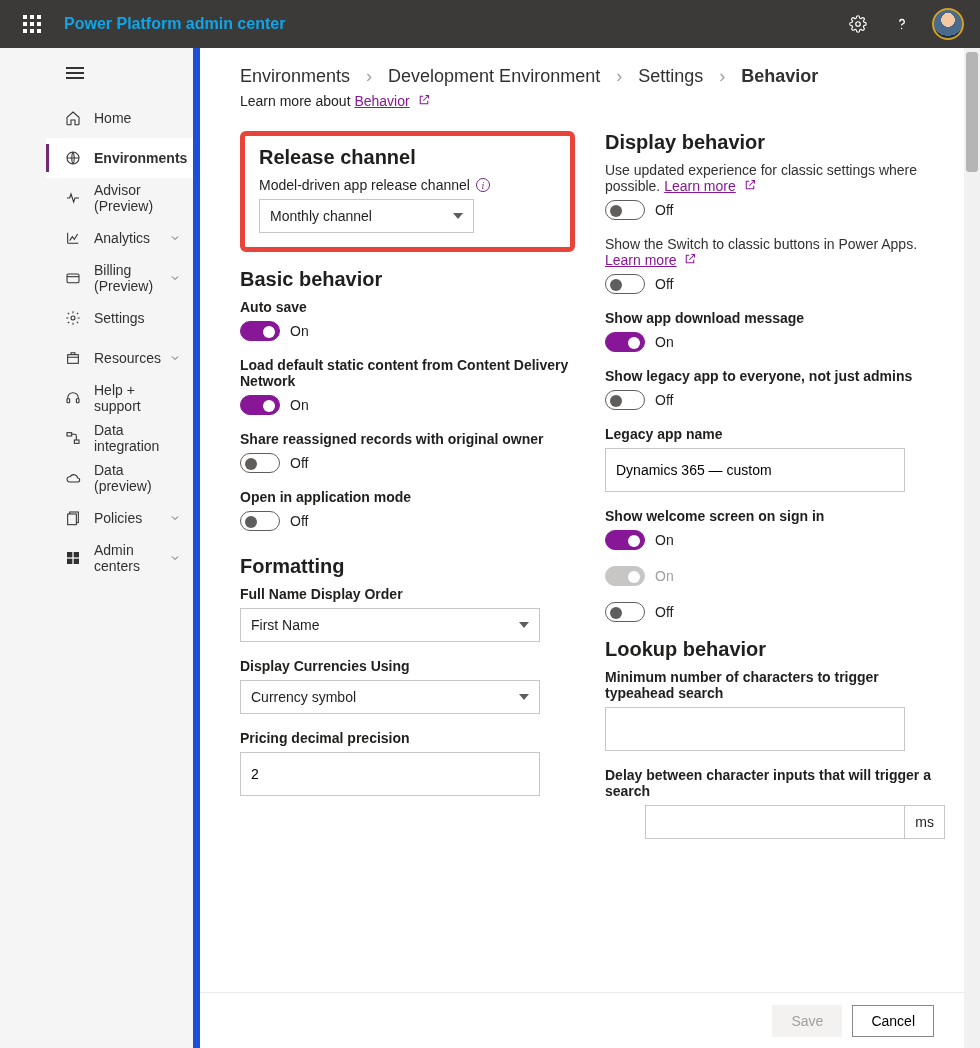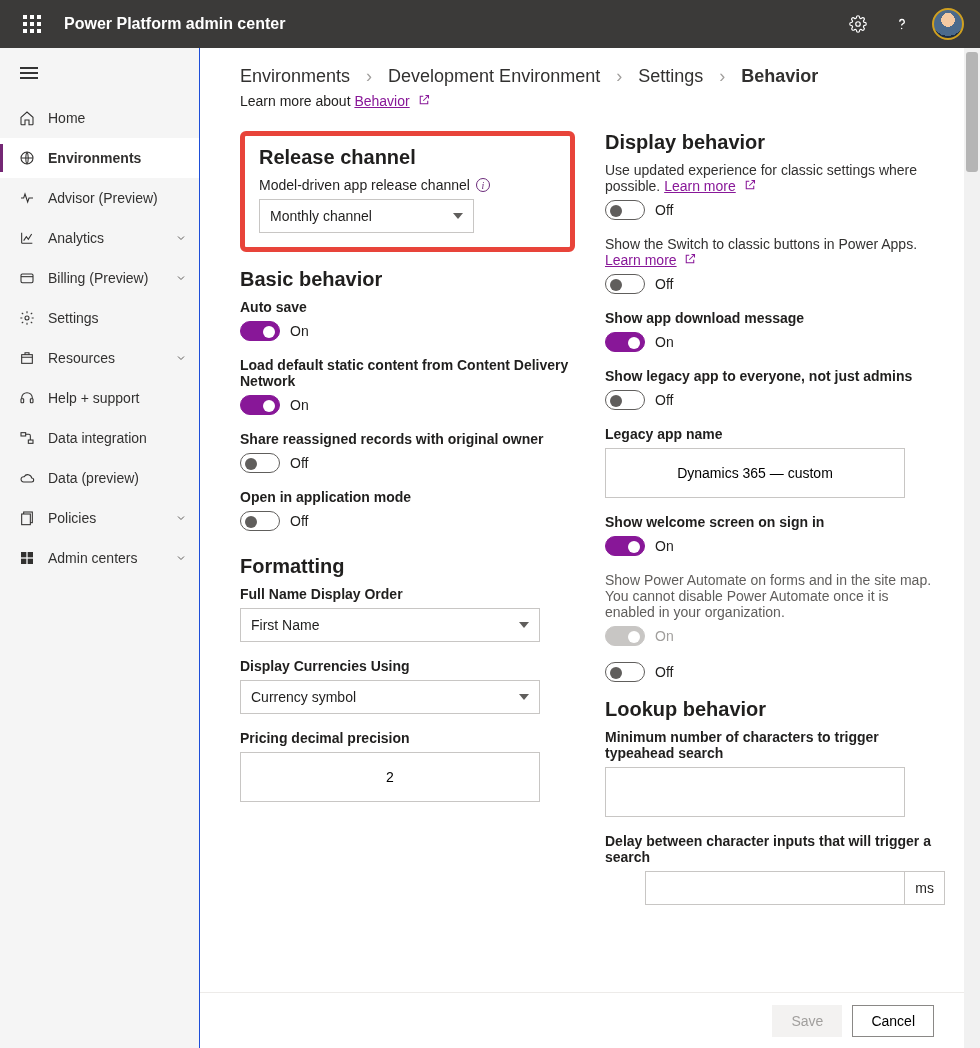--- a/index.html
+++ b/index.html
@@ -5,31 +5,31 @@
   :root{
     --bg:#f5f5f5; --bg-darker:#3b3a39; --accent:#742774; --accent2:#881798;
     --text:#201f1e; --muted:#605e5c; --border:#c8c6c4; --link:#881798;
     --highlight:#e8443a;
   }
   *{box-sizing:border-box;font-family:"Segoe UI",Arial,sans-serif;}
   html,body{margin:0;padding:0;height:100%;}
   body{width:980px;height:1048px;overflow:hidden;background:#fff;color:var(--text);}
 
   
-  .topbar{height:48px;background:#3b3a39;color:#ffffff;display:flex;align-items:center;padding:0 8px;}
+  .topbar{height:48px;background:#3b3a39;color:#0ea5e9;display:flex;align-items:center;padding:0 8px;}
   .waffle{width:32px;height:32px;display:grid;grid-template-columns:repeat(3,4px);grid-template-rows:repeat(3,4px);gap:3px;justify-content:center;align-content:center;margin:0 8px;cursor:pointer;}
   .waffle span{background:#fff;width:4px;height:4px;}
   .topbar-title{font-size:16px;font-weight:600;margin-left:8px;}
   .topbar-spacer{flex:1;}
   .topbar-ico{width:32px;height:32px;display:flex;align-items:center;justify-content:center;margin:0 6px;cursor:pointer;}
   .avatar{width:32px;height:32px;border-radius:50%;background:radial-gradient(circle at 50% 35%, #f3c9a3 0 30%, #4b6a8c 30% 70%, #1c2d45 70% 100%);border:2px solid #d0a020;margin:0 8px;cursor:pointer;}
 
   
   .shell{display:flex;height:1000px;}
-  .sidebar{width:200px;background:#f5f5f5;border-right:1px solid #1d4ed8;}
+  .sidebar{width:200px;background:#f5f5f5;border-right:7px solid #1d4ed8;padding-left:46px;}
   .hamburger{padding:16px 0 8px 20px;}
   .hamburger div{width:18px;height:2px;background:#333;margin:3px 0;}
   .nav{list-style:none;margin:8px 0 0 0;padding:0;}
   .nav-item{display:flex;align-items:center;height:40px;padding:0 12px 0 18px;font-size:14px;color:#323130;cursor:pointer;position:relative;}
   .nav-item .ico{width:18px;height:18px;margin-right:12px;display:flex;align-items:center;justify-content:center;flex-shrink:0;}
   .nav-item .chev{margin-left:auto;}
   .nav-item.active{background:#fff;font-weight:600;}
   .nav-item.active::before{content:"";position:absolute;left:0;top:6px;bottom:6px;width:3px;background:#742774;}
 
   
@@ -47,21 +47,21 @@
 
   h2{font-size:20px;font-weight:600;margin:0 0 8px 0;}
   .field{margin:0 0 16px 0;}
   .label{font-size:14px;font-weight:600;margin:0 0 6px 0;display:flex;align-items:center;gap:6px;}
   .desc{font-size:14px;color:#323130;margin-bottom:6px;}
   .desc .muted{color:#605e5c;}
   .desc a,.label a{color:var(--link);text-decoration:underline;font-weight:400;}
 
   .select{width:100%;max-width:300px;height:34px;border:1px solid var(--border);padding:0 30px 0 10px;font-size:14px;background:#fff;position:relative;display:flex;align-items:center;cursor:pointer;}
   .select::after{content:"";position:absolute;right:10px;top:13px;border-left:5px solid transparent;border-right:5px solid transparent;border-top:6px solid #605e5c;}
-  .textinput{width:100%;max-width:300px;height:50px;border:1px solid var(--border);padding:0 10px;font-size:14px;text-align:center;}
+  .textinput{width:100%;max-width:300px;height:44px;border:1px solid var(--border);padding:0 10px;font-size:14px;}
   .input-suffix{display:flex;width:100%;max-width:300px;margin-left:40px;}
   .input-suffix input{flex:1;border:1px solid var(--border);height:34px;padding:6px 10px;font-size:14px;border-right:none;}
   .input-suffix .suf{border:1px solid var(--border);height:34px;display:flex;align-items:center;padding:0 10px;font-size:14px;background:#fff;}
 
   .toggle{display:flex;align-items:center;gap:10px;margin-top:2px;}
   .switch{width:40px;height:20px;border-radius:20px;position:relative;cursor:pointer;transition:.1s;}
   .switch .knob{position:absolute;width:12px;height:12px;border-radius:50%;top:4px;transition:.1s;}
   .switch.off{background:#fff;border:1px solid #605e5c;}
   .switch.off .knob{left:4px;background:#605e5c;}
   .switch.on{background:var(--accent2);border:1px solid var(--accent2);}
@@ -422,21 +422,20 @@
             <div class="label">Show welcome screen on sign in</div>
             <div class="toggle">
                 <div class="switch on">
                   <div class="knob"></div>
                 </div>
                 <span class="state">On</span>
               </div>
           </div>
 
           <div class="field">
-            <div class="desc"><span class="muted">Show Power Automate on forms and in the site map. You cannot disable Power Automate once it is enabled in your organization.</span></div>
             <div class="toggle disabled">
                 <div class="switch disabled">
                   <div class="knob"></div>
                 </div>
                 <span class="state">On</span>
               </div>
           </div>
 
           <div class="field">
             <div class="toggle">

